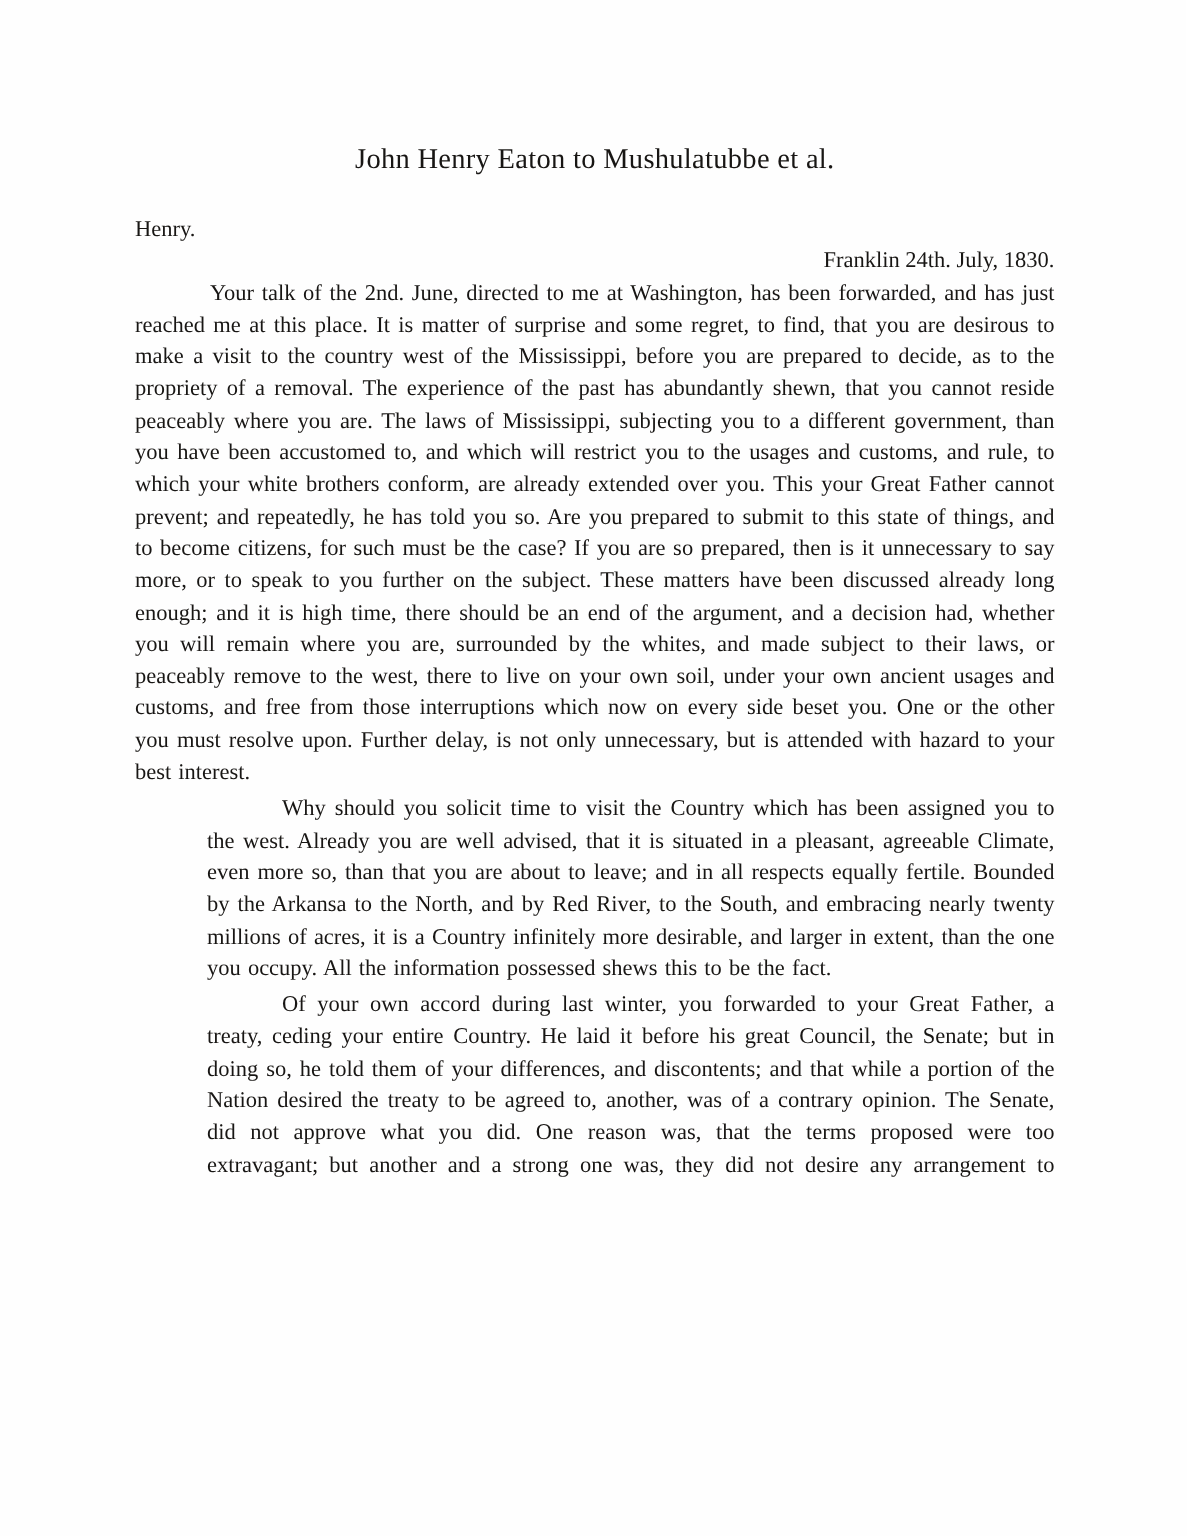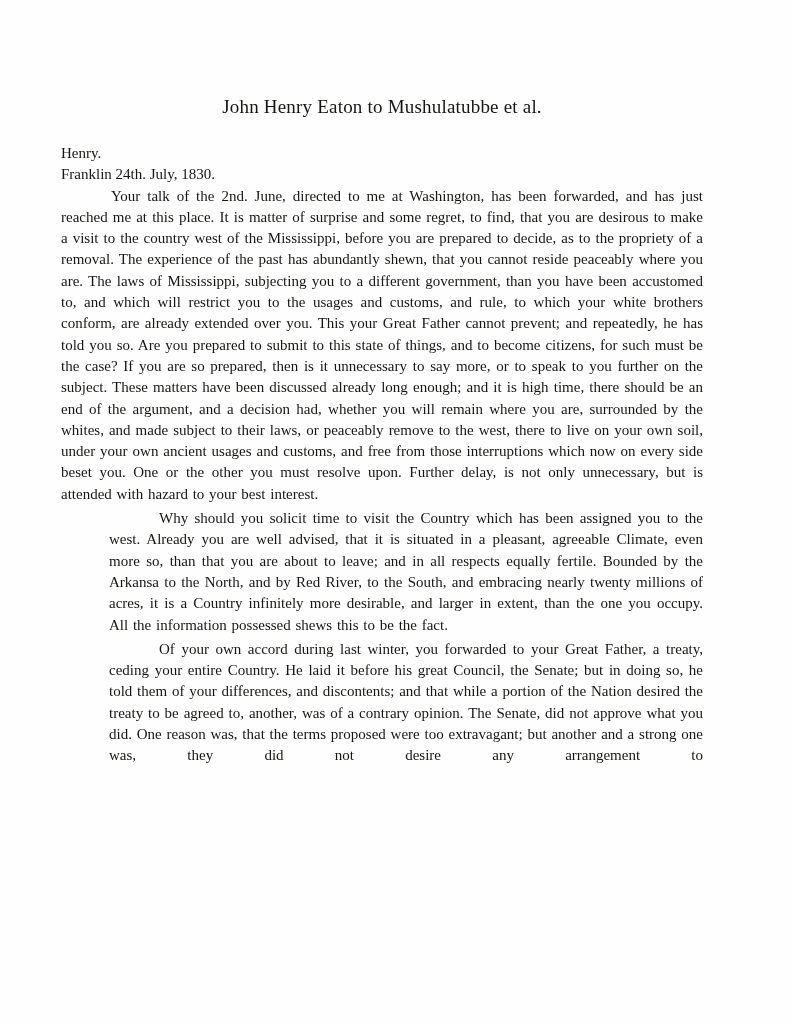--- a/index.html
+++ b/index.html
@@ -9,40 +9,40 @@
   }
   .scan-page {
     position: relative;
     width: 791px;
     height: 1024px;
     margin: 0 auto;
     background: #fefefe;
     color: #181614;
     font-family: "Liberation Serif", "DejaVu Serif", serif;
     box-sizing: border-box;
-    padding: 96px 88px 0 61px;
+    padding: 96px 88px 0 90px;
     overflow: hidden;
   }
   .letter-title {
     margin: 0;
     font-size: 19px;
     line-height: 22px;
     font-weight: normal;
     text-align: center;
     letter-spacing: 0.2px;
   }
   .meta-line, .letter-body p {
     font-size: 15px;
     line-height: 21.3px;
   }
   .copy-label {
     margin-top: 25px;
   }
   .dateline {
-    text-align: left;
+    text-align: right;
   }
   .letter-body p {
     margin: 0;
     text-align: justify;
     text-indent: 50px;
     word-spacing: 1px;
   }
   .letter-body p + p {
     margin-top: 3px;
     margin-left: 48px;

